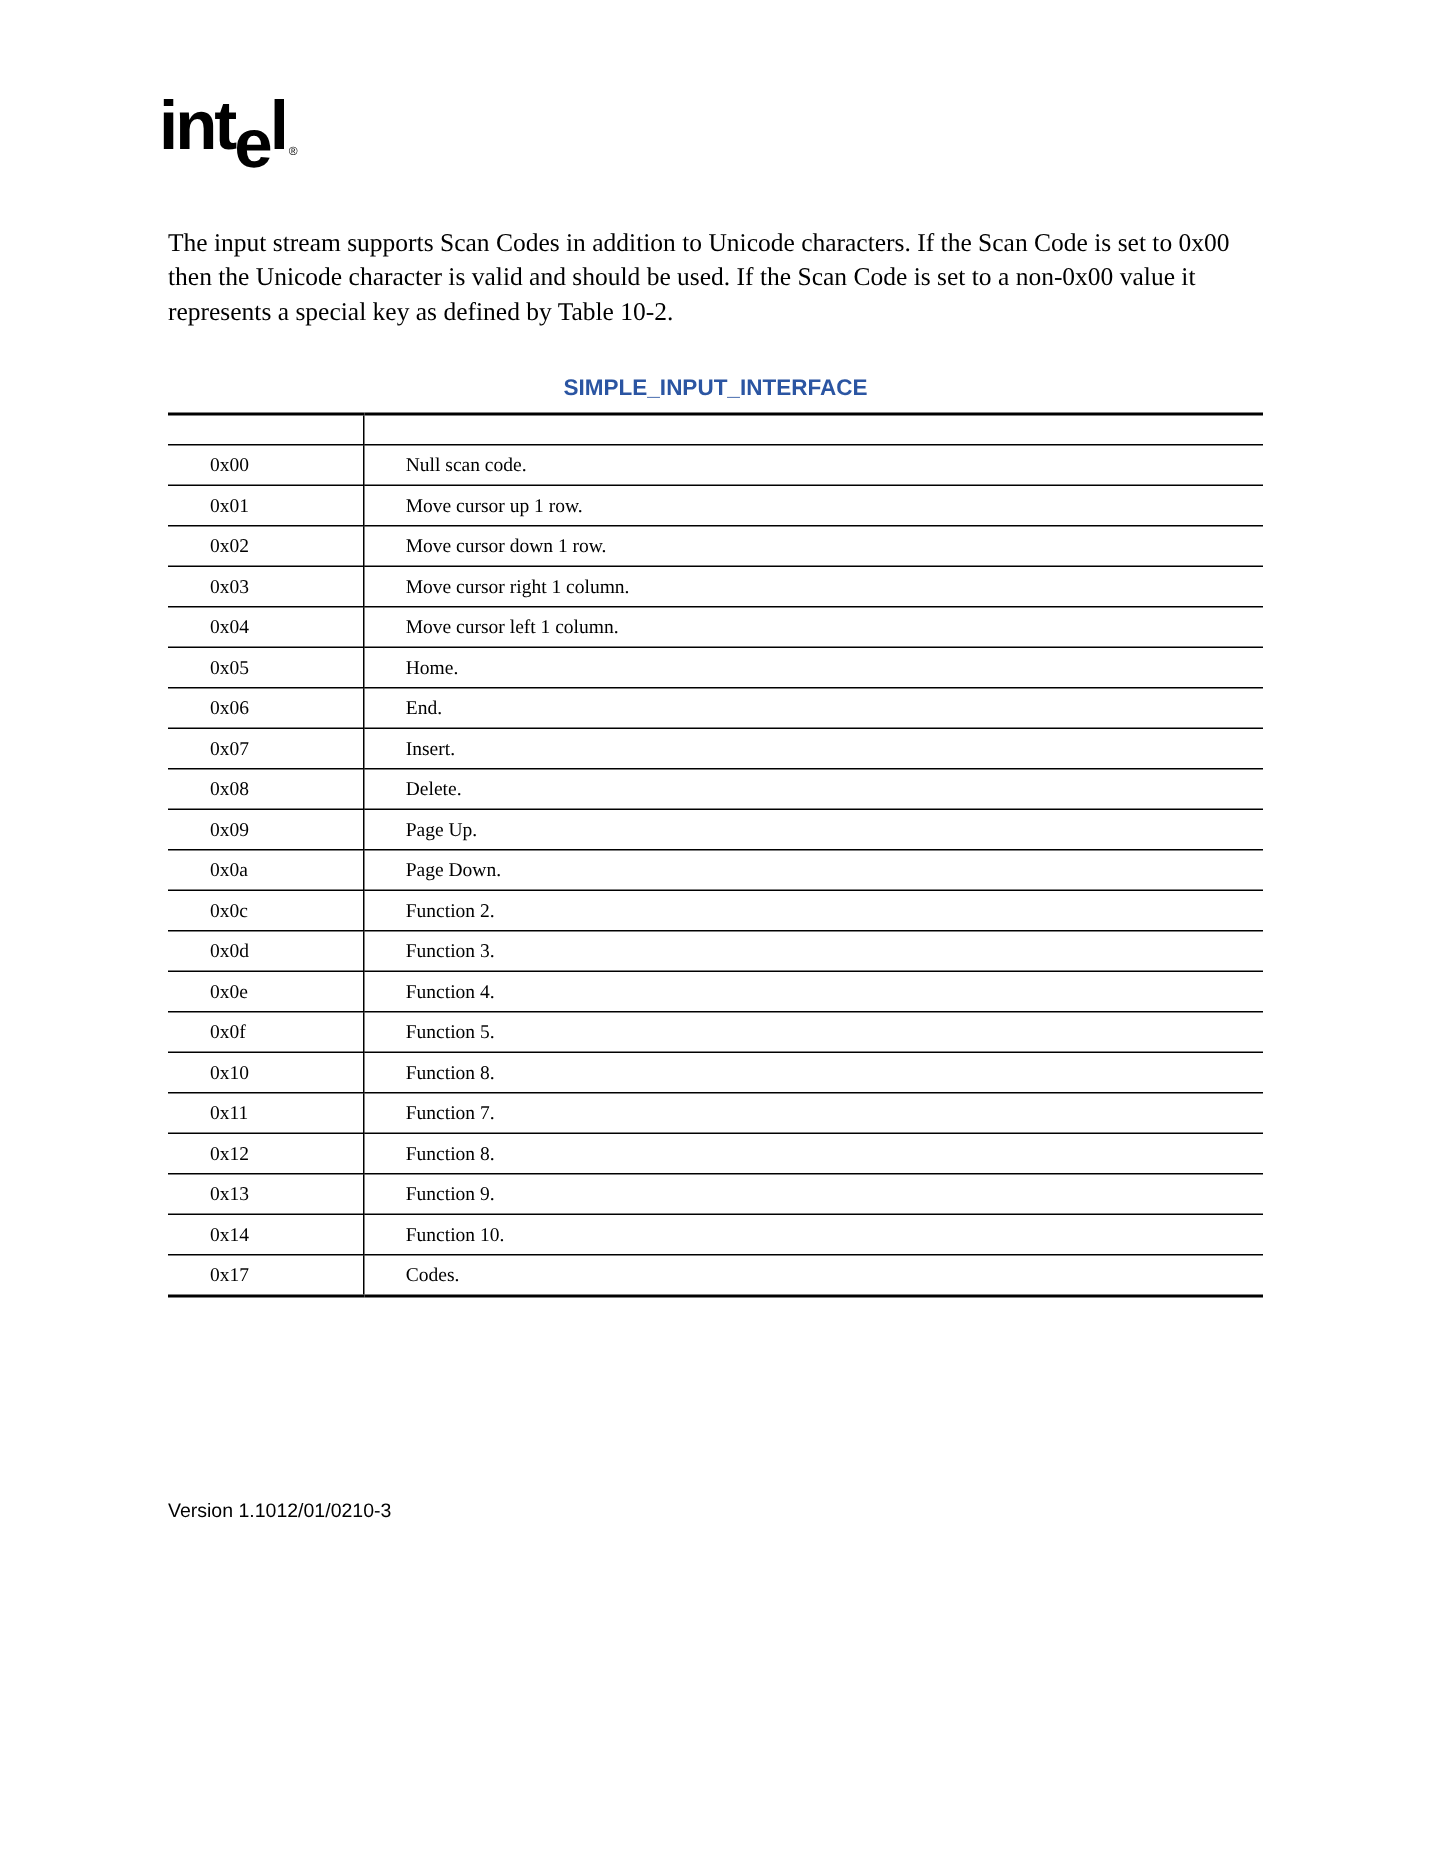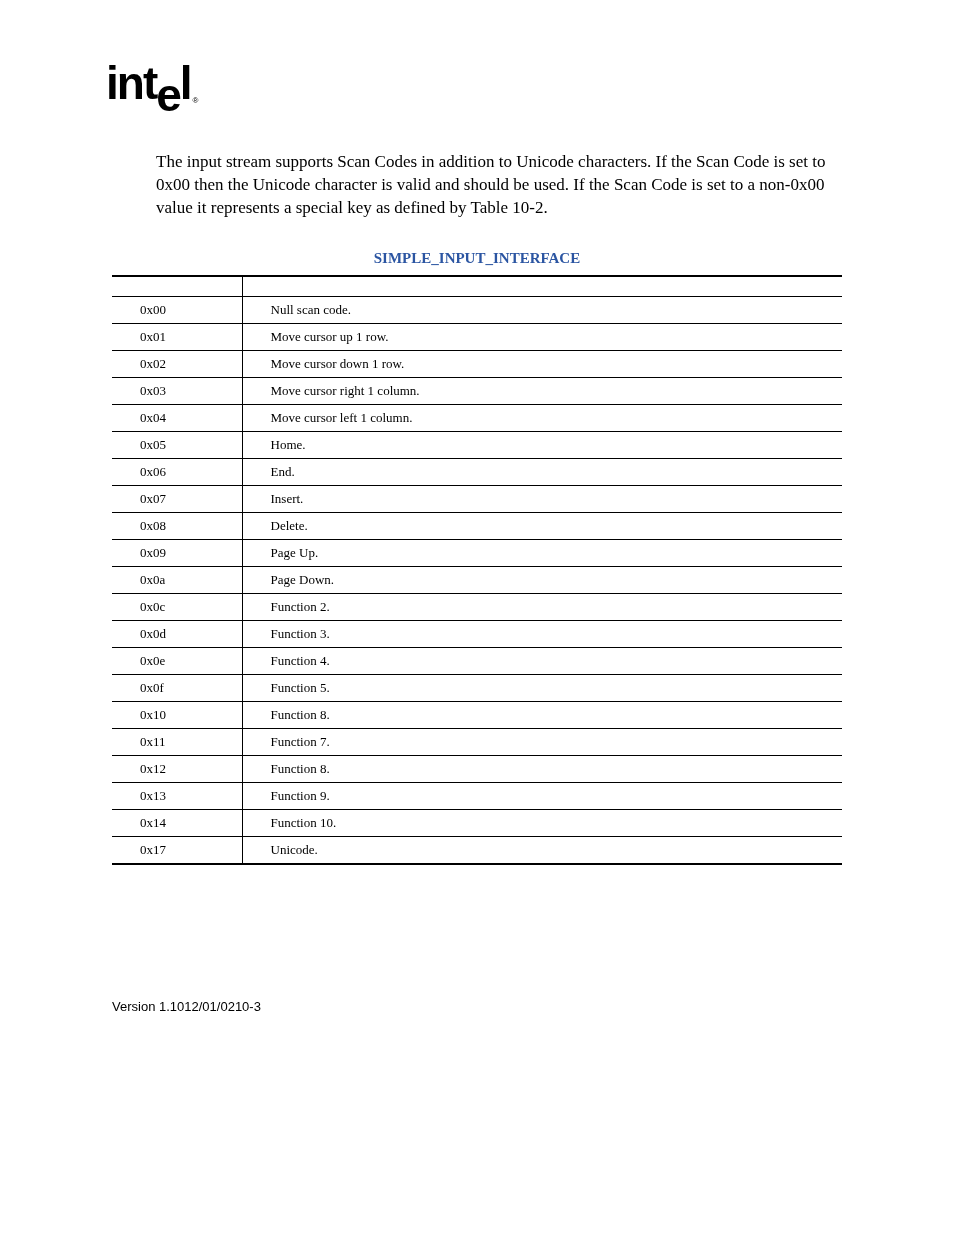--- a/index.html
+++ b/index.html
@@ -33,28 +33,27 @@
   .logo sub.reg {
     font-size: 8px;
     font-weight: normal;
     position: relative;
     top: -6px;
     left: 2px;
     letter-spacing: 0;
     font-family: Arial, sans-serif;
   }
   .body-text {
-    margin-left: 44px;
     margin-right: 0;
     font-size: 17px;
     line-height: 1.35;
     margin-bottom: 30px;
   }
   .table-caption {
-    font-family: Liberation Serif, serif;
+    font-family: Liberation Sans, sans-serif;
     font-weight: bold;
     font-size: 15px;
     color: #2b55a2;
     text-align: center;
     margin-bottom: 8px;
   }
   table.scan {
     width: 100%;
     border-collapse: collapse;
     font-family: Liberation Serif, serif;
@@ -193,21 +192,21 @@
         <tr>
           <td>0x13</td>
           <td>Function 9.</td>
         </tr>
         <tr>
           <td>0x14</td>
           <td>Function 10.</td>
         </tr>
         <tr>
           <td>0x17</td>
-          <td>Unicode.</td>
+          <td>Codes.</td>
         </tr>
       </tbody>
   </table>
 
   <div class="footer">
     <span>Version 1.10</span>
     <span>12/01/02</span>
     <span>10-3</span>
   </div>
 

